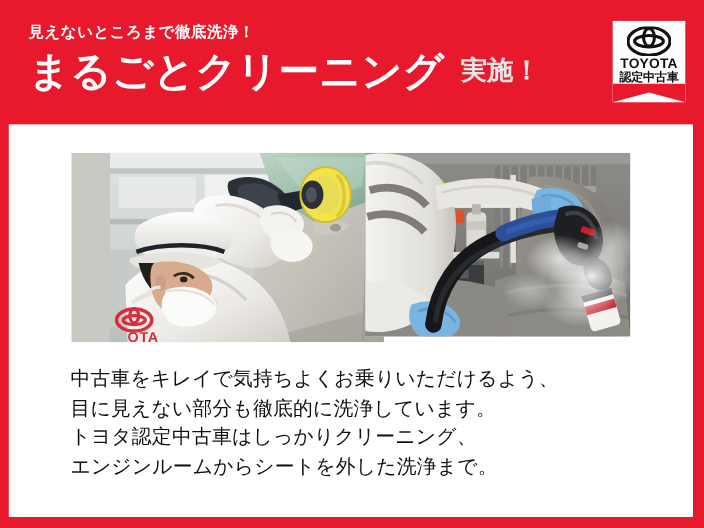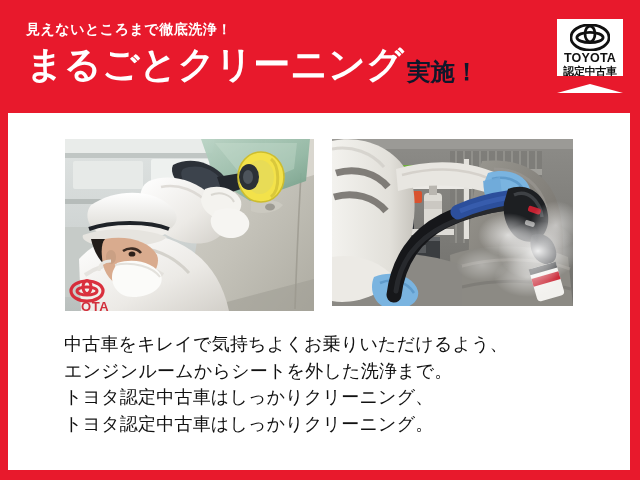--- a/index.html
+++ b/index.html
@@ -40,35 +40,35 @@
     color: #ffffff;
     font-size: 14px;
     font-weight: bold;
     letter-spacing: 0.5px;
     line-height: 1.1;
     white-space: nowrap;
   }
   .headline-row {
     margin-top: 7px;
     display: flex;
-    align-items: flex-end;
+    align-items: center;
     white-space: nowrap;
   }
   .headline-main {
     color: #ffffff;
     font-size: 37px;
     font-weight: bold;
     letter-spacing: 0px;
     line-height: 1.12;
   }
   .headline-sub {
-    color: #0f172a;
+    color: #e5e5e5;
     font-size: 24px;
     font-weight: bold;
-    margin-left: 3px;
+    margin-left: 15px;
     line-height: 1.12;
   }
 
   
   .logo {
     position: absolute;
     left: 557px;
     top: 19px;
     width: 66px;
     height: 74px;
@@ -141,20 +141,21 @@
   .photo {
     position: absolute;
     top: 26px;
     overflow: hidden;
     background: #c9c9c4;
   }
   .photo-left {
     left: 57px;
     width: 249px;
     height: 172px;
+    padding-left: 35px;
   }
   .photo-right {
     left: 324px;
     width: 241px;
     height: 167px;
   }
   .photo canvas, .photo svg {
     display: block;
   }
 
@@ -452,19 +453,19 @@
             <ellipse cx="224" cy="86" rx="26" ry="24" fill="url(#rsteam)" opacity="0.6"></ellipse>
             <ellipse cx="196" cy="138" rx="34" ry="20" fill="url(#rsteam)" opacity="0.55"></ellipse>
             <ellipse cx="150" cy="126" rx="26" ry="16" fill="url(#rsteam)" opacity="0.35"></ellipse>
           </g>
         </svg>
       </div>
     </div>
 
     <div class="copy">
       <div class="copy-line">中古車をキレイで気持ちよくお乗りいただけるよう、</div>
+      <div class="copy-line">目に見えない部分も徹底的に洗浄しています。</div>
+      <div class="copy-line">トヨタ認定中古車はしっかりクリーニング、</div>
       <div class="copy-line">エンジンルームからシートを外した洗浄まで。</div>
-      <div class="copy-line">トヨタ認定中古車はしっかりクリーニング、</div>
-      <div class="copy-line">トヨタ認定中古車はしっかりクリーニング。</div>
     </div>
 
   </div>
 </div>
 
 </body></html>

